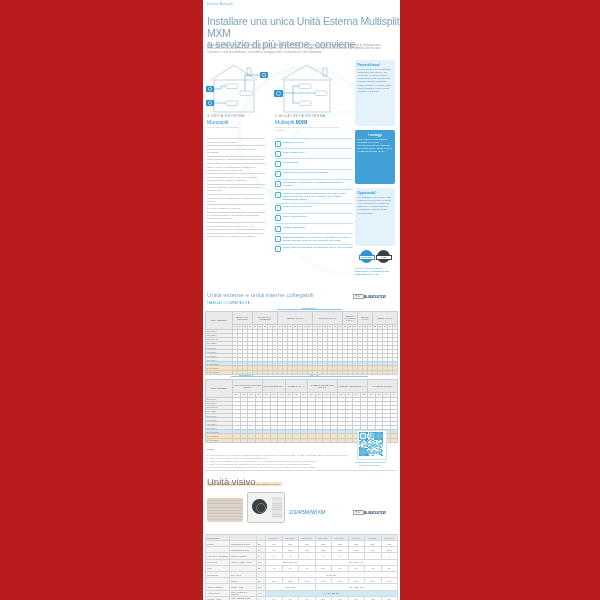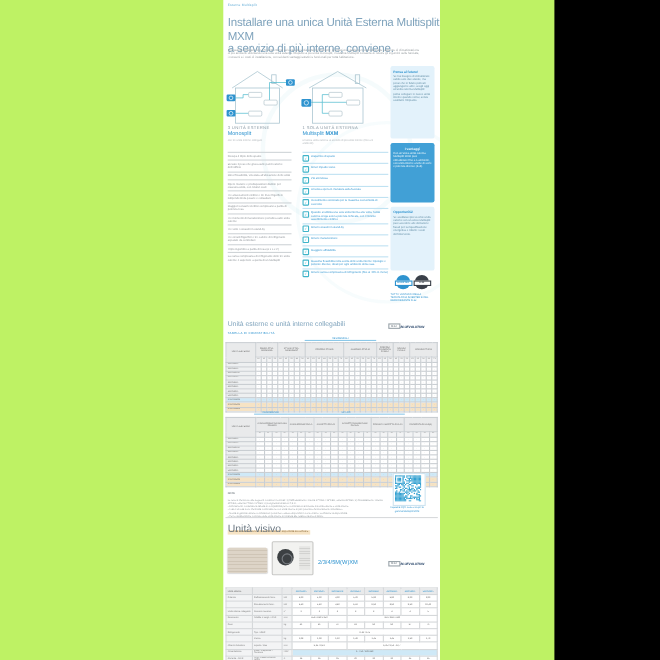--- a/index.html
+++ b/index.html
@@ -1,16 +1,16 @@
 <!DOCTYPE html>
 <html><head>
 <meta charset="utf-8">
 <style>
   html,body{margin:0;padding:0;background:#000;width:600px;height:600px;overflow:hidden;}
-  .stage{position:relative;width:504px;height:600px;background:#bef264;font-family:"Liberation Sans",sans-serif;}
+  .stage{position:relative;width:600px;height:600px;background:#b91c1c;font-family:"Liberation Sans",sans-serif;}
   .page{position:absolute;left:203px;top:0;width:197px;height:600px;background:#ffffff;overflow:hidden;}
   .abs{position:absolute;}
 
   .wm{position:absolute;border-radius:50%;pointer-events:none;}
   .wm1{left:34px;top:66px;width:130px;height:130px;border:4px solid rgba(63,169,201,.05);}
   .wm2{left:66px;top:110px;width:160px;height:160px;border:3px solid rgba(63,169,201,.04);}
 
   .kicker{left:4px;top:2px;font-size:3px;color:#6ab0d8;letter-spacing:.2px;}
   .title{left:4px;top:16px;margin:0;font-weight:400;font-size:10.5px;line-height:11.5px;color:#7fa3bc;letter-spacing:-.2px;}
   .intro{left:4px;top:44px;width:174px;margin:0;font-size:2.7px;line-height:3.4px;color:#9aa0a4;text-align:justify;}

